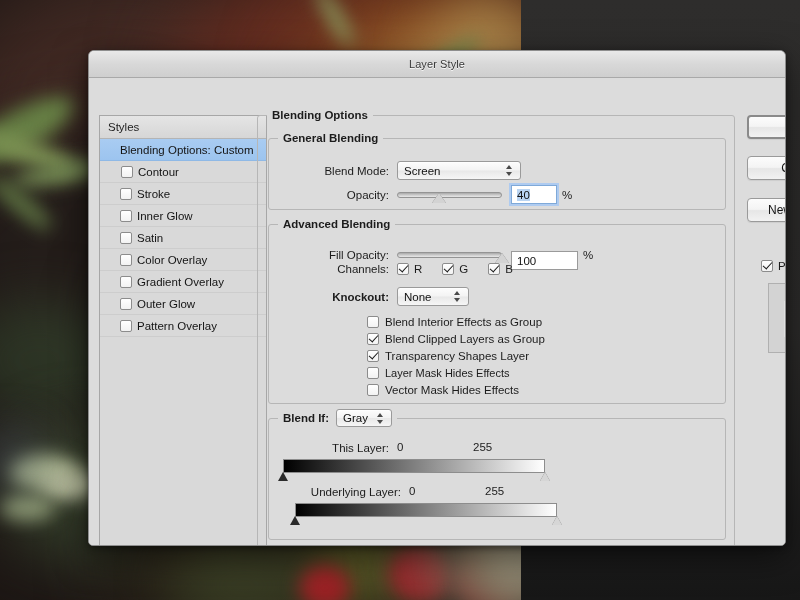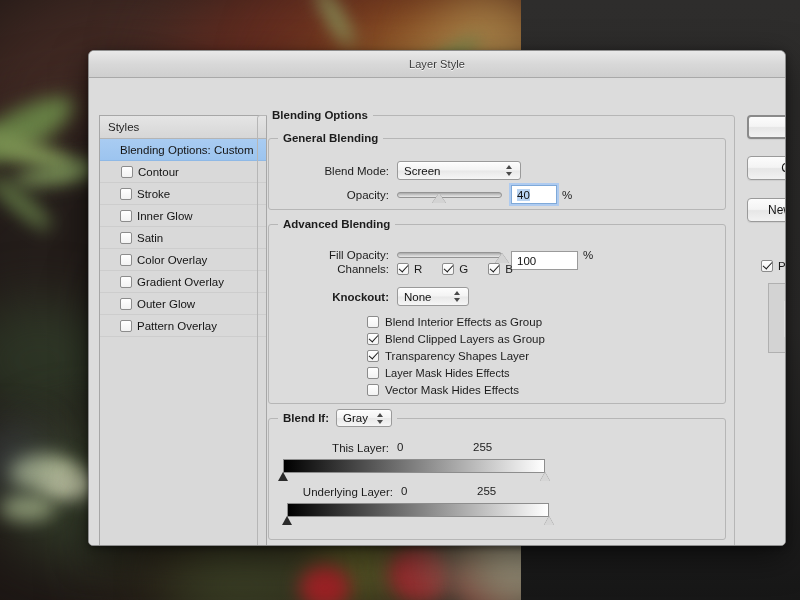--- a/index.html
+++ b/index.html
@@ -518,21 +518,21 @@
                 <span style="position:absolute; left:76px; font-size:11.5px;">255</span>
               </div>
             </div>
             <div class="gradwrap" style="margin:4px 0 0 14px; width:262px;">
               <div class="gradbar"></div>
               <div class="handle" id="tl-low" style="left: calc(0% - 5px);"></div>
               <div class="handle hollow" id="tl-high" style="left: calc(100% - 5px);"></div>
             </div>
           </div>
 
-          <div style="position:absolute; left:4px; top:66px; width:100%;">
+          <div style="position:absolute; left:12px; top:66px; width:100%;">
             <div style="display:flex; align-items:center;">
               <div class="fieldlabel" style="width:120px;">Underlying Layer:</div>
               <div style="width:262px; position:relative; height:14px; margin-left:8px;">
                 <span style="position:absolute; left:0px; font-size:11.5px;">0</span>
                 <span style="position:absolute; left:76px; font-size:11.5px;">255</span>
               </div>
             </div>
             <div class="gradwrap" style="margin:4px 0 0 14px; width:262px;">
               <div class="gradbar"></div>
               <div class="handle" id="ul-low" style="left: calc(0% - 5px);"></div>

